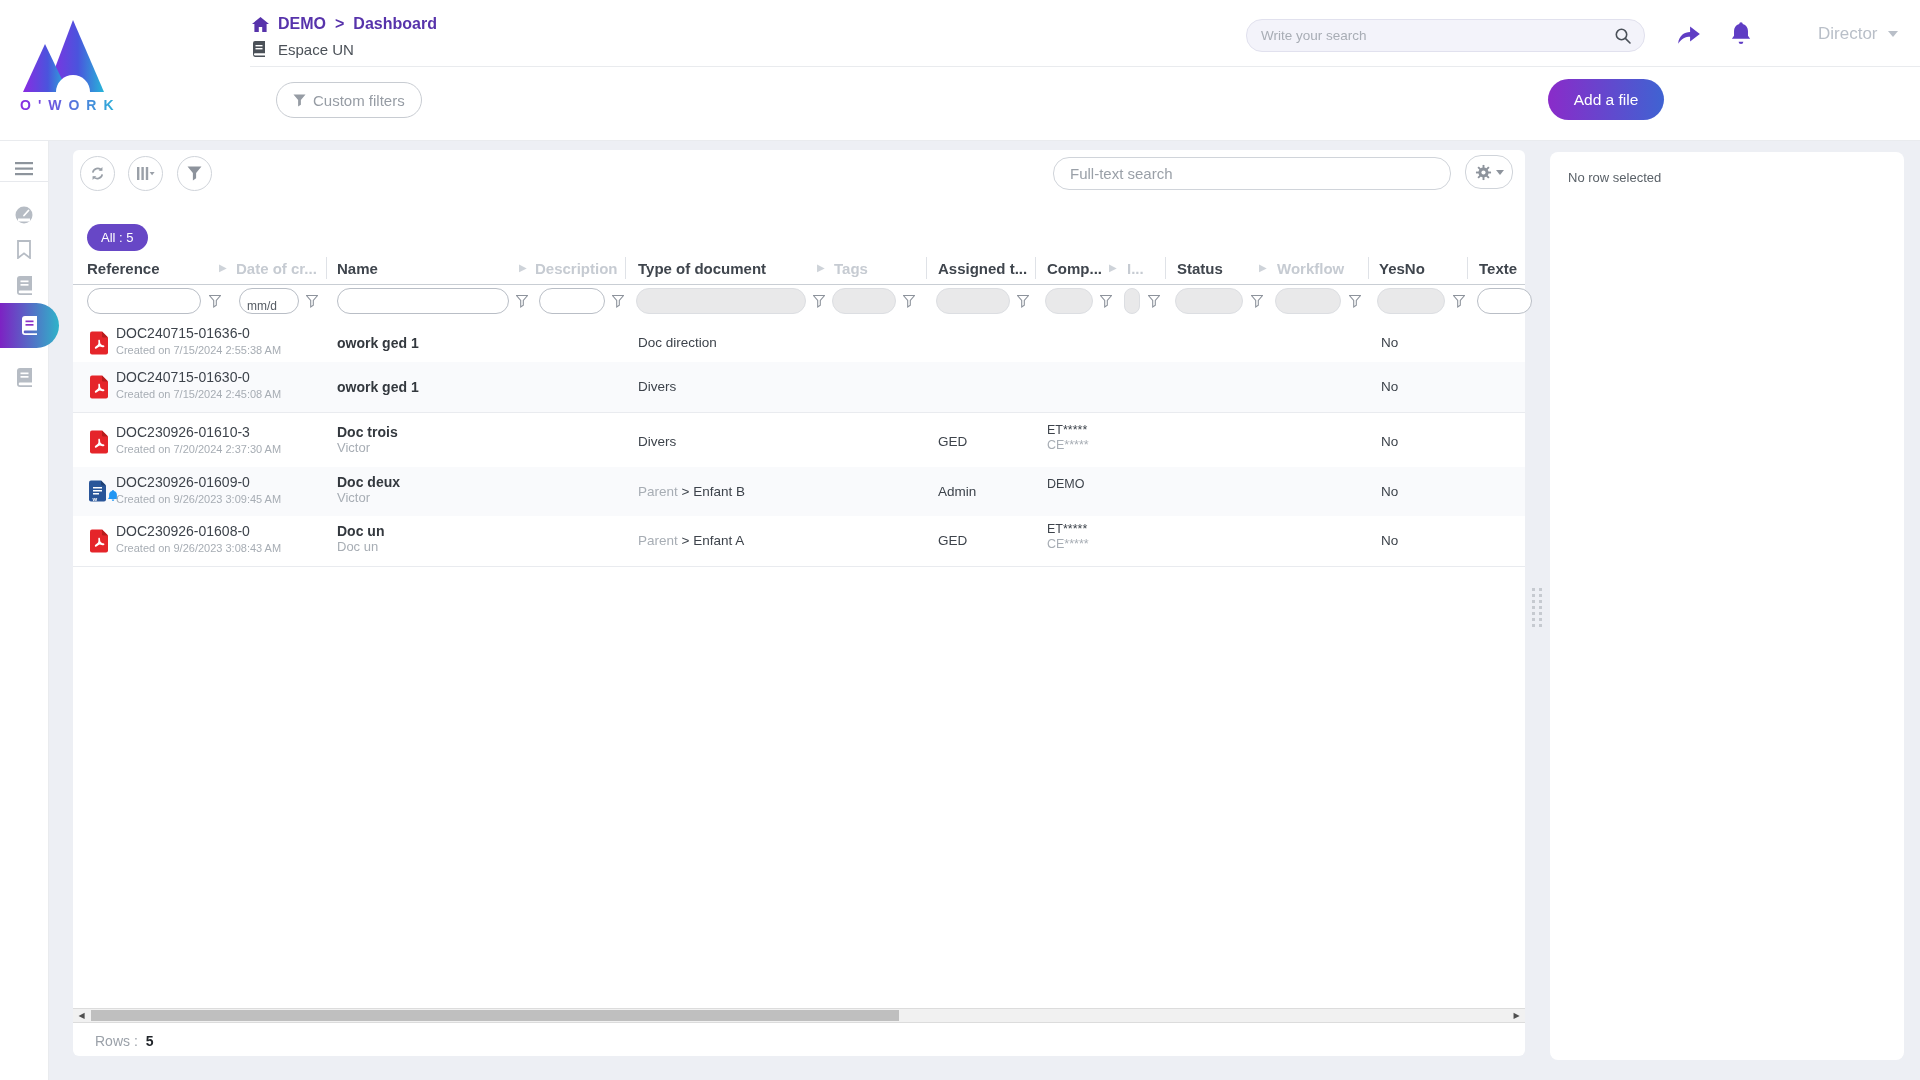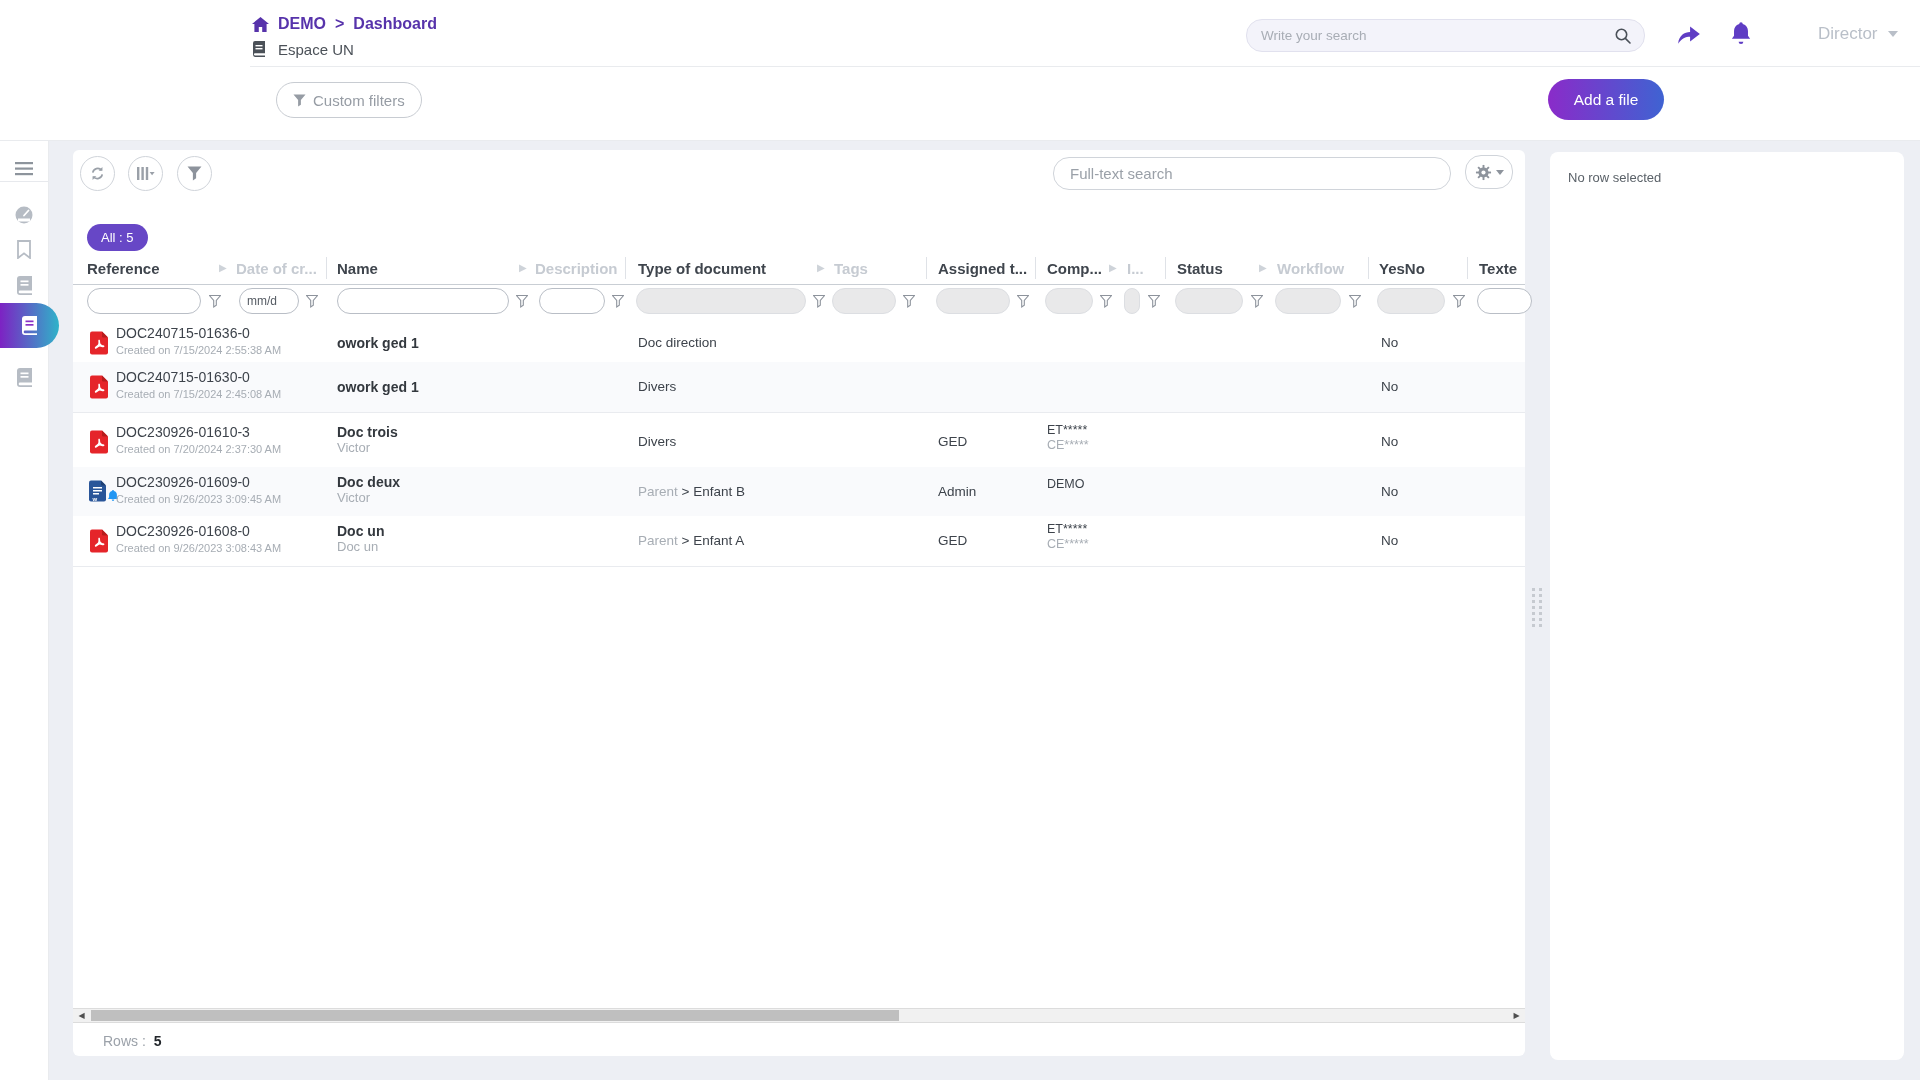--- a/index.html
+++ b/index.html
@@ -42,56 +42,75 @@
   .th-label{position:absolute;top:6px;font-size:15px;font-weight:bold;color:#3f454d;white-space:nowrap;}
   .th-label.muted{color:#c6cbd2;}
   .col-sep{position:absolute;top:3px;width:1px;height:22px;background:#dfe2e7;}
   .sort-arrow{position:absolute;top:8px;font-size:10px;color:#ced3d9;}
 
   .tfilters{position:absolute;left:0;top:135px;width:1452px;height:33px;border-bottom:1px solid #e9ebef;}
   .f-input{position:absolute;top:3px;height:26px;border:1px solid #b9bec6;border-radius:13px;background:#fff;box-sizing:border-box;}
   .f-input input{width:100%;height:100%;border:none;outline:none;background:transparent;border-radius:13px;padding:0 8px;font-size:12px;color:#3c424a;font-family:"Liberation Sans",sans-serif;box-sizing:border-box;}
   .f-disabled{position:absolute;top:3px;height:26px;border:1px solid #dcdee2;border-radius:13px;background:#e9e9ea;box-sizing:border-box;}
   .f-funnel{position:absolute;top:9px;width:12px;height:14px;cursor:pointer;}
-  .f-date{position:absolute;top:3px;height:26px;border:1px solid #b9bec6;border-radius:13px;background:#fff;display:flex;align-items:center;gap:18px;padding:0 7px;box-sizing:border-box;font-size:12px;color:#555b63;cursor:text;}
+  .f-date{position:absolute;top:3px;height:26px;border:1px solid #b9bec6;border-radius:13px;background:#fff;display:flex;align-items:flex-end;gap:18px;padding:0 7px;box-sizing:border-box;font-size:12px;color:#555b63;cursor:text;}
 
   .trows{position:absolute;left:0;top:168px;width:1452px;}
   .trow{position:absolute;left:0;width:1452px;height:50px;border-bottom:1px solid #e9ebef;background:#fff;cursor:pointer;}
   .trow.alt{background:#f9fafc;}
   .cell{position:absolute;white-space:nowrap;}
   .ref-text{font-size:14px;color:#3d434b;}
   .created-text{font-size:11px;color:#a7adb4;}
   .name-text{font-size:14px;font-weight:bold;color:#33383e;}
   .sub-text{font-size:13px;color:#a7adb4;}
   .type-text{font-size:13.5px;color:#3d434b;}
   .muted-inline{color:#a7adb4;}
   .plain-text{font-size:13.5px;color:#3d434b;}
   .comp-text{font-size:12.5px;color:#3d434b;}
   .comp-sub{font-size:12.5px;color:#a7adb4;}
 
   
   .hscroll{position:absolute;left:0;top:858px;width:1452px;height:15px;background:#f1f1f1;border-top:1px solid #dcdcdc;border-bottom:1px solid #dcdcdc;box-sizing:border-box;}
   .hs-btn{position:absolute;top:0;width:17px;height:13px;display:flex;align-items:center;justify-content:center;font-size:8px;color:#505050;cursor:pointer;}
   .hs-thumb{position:absolute;left:18px;top:1px;width:808px;height:11px;background:#bfbfbf;cursor:grab;}
-  .tfoot{position:absolute;left:0;top:876px;width:1452px;height:30px;display:flex;align-items:center;padding-left:30px;box-sizing:border-box;gap:8px;}
+  .tfoot{position:absolute;left:0;top:876px;width:1452px;height:30px;display:flex;align-items:center;padding-left:22px;box-sizing:border-box;gap:8px;}
   .rows-label{font-size:14px;color:#9ba1a9;}
   .rows-count{font-size:14px;font-weight:bold;color:#22262b;}
 
   
   .right-card{position:absolute;left:1550px;top:152px;width:354px;height:908px;background:#fff;border-radius:8px;}
   .no-row{position:absolute;left:18px;top:18px;font-size:13px;color:#5a6168;}
   .drag-handle{position:absolute;left:1532px;top:588px;display:grid;grid-template-columns:3px 3px;grid-auto-rows:3px;gap:3px 4px;cursor:col-resize;}
   .drag-handle i{background:#c6cad0;}
 </style>
 </head>
 <body>
 
 <div class="page">
 
   <div class="top-header">
+    <div class="logo">
+      <svg width="110" height="112" viewBox="0 0 110 112">
+        <defs>
+          <linearGradient id="lg1" x1="0" y1="0" x2="1" y2="0">
+            <stop offset="0" stop-color="#8a2be2"></stop>
+              <stop offset="0.55" stop-color="#4a54dd"></stop>
+              <stop offset="1" stop-color="#27b6d8"></stop>
+          </linearGradient>
+          <linearGradient id="lg2" x1="0" y1="0" x2="1" y2="0">
+            <stop offset="0" stop-color="#8a2be2"></stop>
+              <stop offset="1" stop-color="#27b6d8"></stop>
+          </linearGradient>
+        </defs>
+        <path d="M28 86 L55 14 L86 86 Z" fill="url(#lg1)"></path>
+        <path d="M5 86 L27 38 L50 86 Z" fill="url(#lg1)"></path>
+        <path d="M38 86 a 17 17 0 0 1 34 0 Z" fill="#ffffff"></path>
+        <text x="2" y="104" font-size="14" font-weight="bold" letter-spacing="7" fill="url(#lg2)" font-family="Liberation Sans, sans-serif">O'WORK</text>
+      </svg>
+    </div>
 
     <div class="breadcrumb">
       <svg width="17" height="15" viewBox="0 0 17 15">
           <path d="M8.5 0 L17 7 h-2.4 v8 h-4.4 v-5 h-3.4 v5 H2.4 V7 H0 Z" fill="#5733ab"></path>
         </svg>
       <span>DEMO</span>
       <span>&gt;</span>
       <span>Dashboard</span>
     </div>
 

